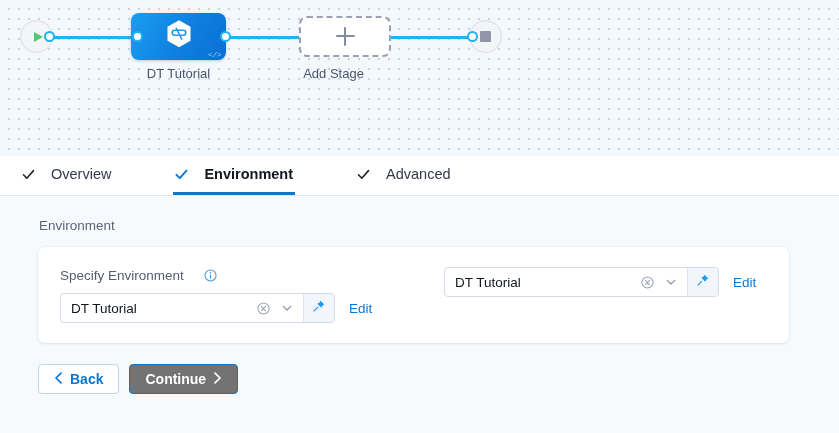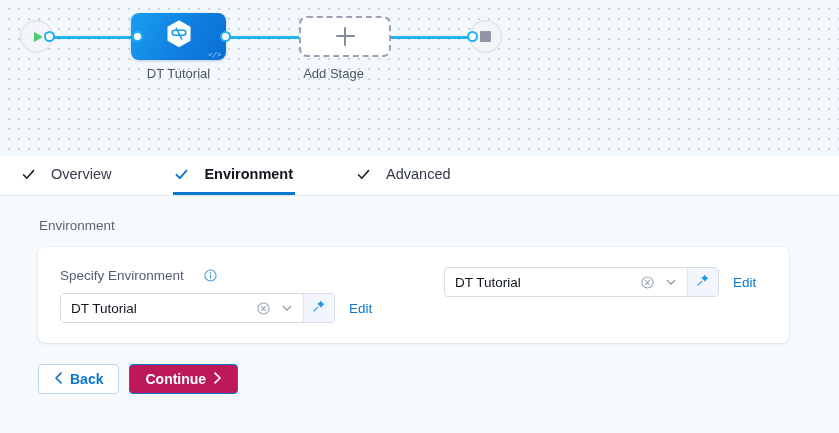--- a/index.html
+++ b/index.html
@@ -307,21 +307,21 @@
     cursor: pointer;
     box-sizing: border-box;
     padding: 9px 15px;
   }
   .btn-back {
     background: #ffffff;
     color: #0b78d0;
     border: 1px solid #b9d6ef;
   }
   .btn-continue {
-    background: #be185d;
+    background: #737373;
     color: #ffffff;
     border: 1px solid #0b78d0;
   }
 </style>
 </head>
 <body>
 
 <div class="canvas">
 
   <div class="edge e1"></div>

